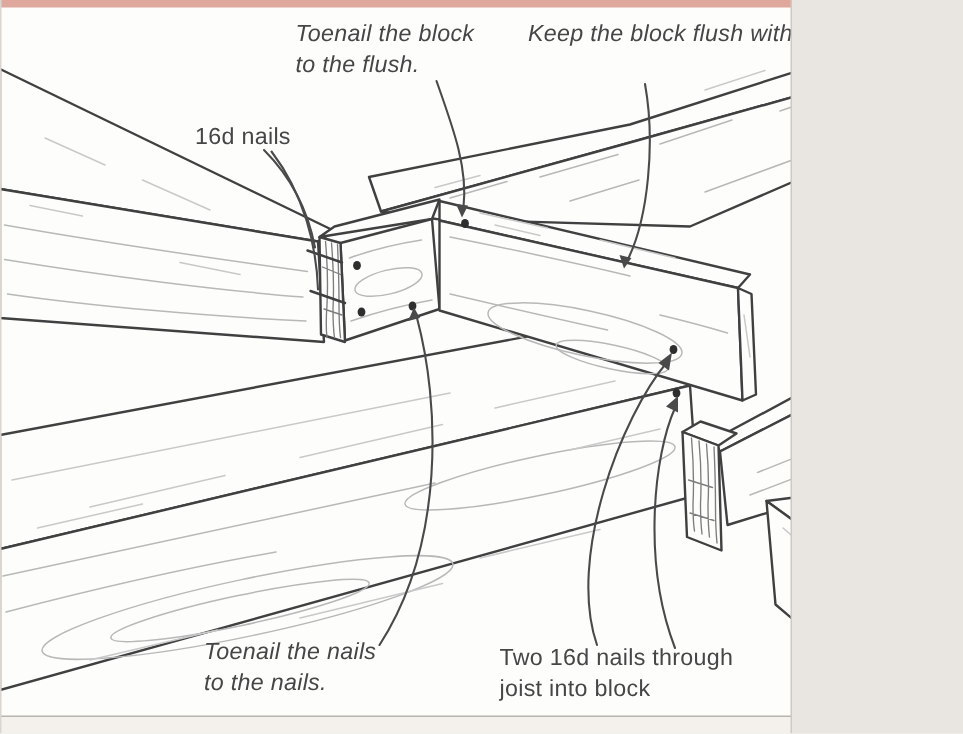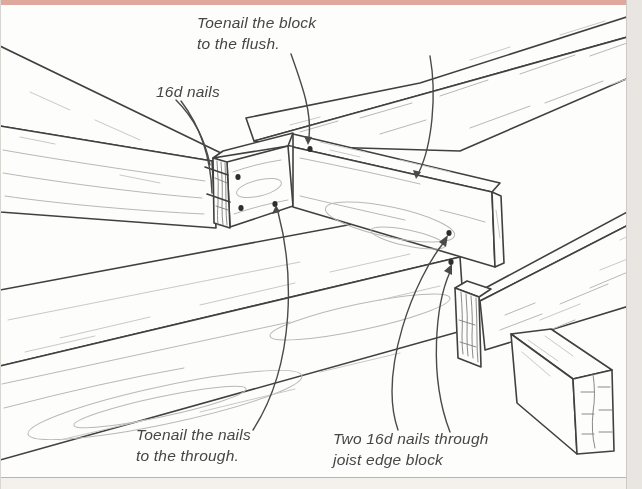--- a/index.html
+++ b/index.html
@@ -1,16 +1,16 @@
 <!DOCTYPE html>
 <html><head>
 <meta charset="utf-8">
 <style>
   html,body{margin:0;padding:0;background:#e9e5e0;}
-  .stage{position:relative;width:627px;height:489px;background:#fdfdfb;overflow:hidden;
+  .stage{position:relative;width:528px;height:489px;background:#fdfdfb;overflow:hidden;
          font-family:"Liberation Sans",sans-serif;}
   .topbar{position:absolute;left:0;top:0;width:642px;height:5px;}
   .frame{position:absolute;inset:0;border-left:1px solid #d9d5d0;border-right:1px solid #cdc9c4;pointer-events:none;}
   .botline{position:absolute;left:0;top:477px;width:642px;height:1px;background:#b8b4ae;}
   .botpad{position:absolute;left:0;top:478px;width:642px;height:11px;background:#f4f1ec;}
   svg{position:absolute;left:0;top:0;}
   .lbl{position:absolute;font-size:15.5px;line-height:1.36;color:#464646;white-space:nowrap;letter-spacing:.2px;}
   .lbl.it{font-style:italic;}
   .edge{fill:none;stroke:#404040;stroke-width:1.6;stroke-linejoin:round;stroke-linecap:round;}
   .face{fill:#fdfdfb;stroke:#404040;stroke-width:1.6;stroke-linejoin:round;}
@@ -139,33 +139,34 @@
       <polygon class="ah" points="452,264 444,271 452,275"></polygon>
     </g>
   </svg>
 
   <div class="lbl it" style="left:197px;top:12px;">
     <div>Toenail the block</div>
     <div>to the flush.</div>
   </div>
 
   <div class="lbl it" style="left:352px;top:12px;">
+    <div>Keep the block flush with</div>
   </div>
 
-  <div class="lbl" style="left:156px;top:81px;font-style:italic;">
+  <div class="lbl" style="left:130px;top:81px;">
     <div>16d nails</div>
   </div>
 
   <div class="lbl it" style="left:136px;top:424px;">
     <div>Toenail the nails</div>
-    <div>to the through.</div>
+    <div>to the nails.</div>
   </div>
 
-  <div class="lbl" style="left:333px;top:428px;font-style:italic;">
+  <div class="lbl" style="left:333px;top:428px;">
     <div>Two 16d nails through</div>
-    <div>joist edge block</div>
+    <div>joist into block</div>
   </div>
 
   <div class="topbar" style="background: rgb(223, 168, 156);"></div>
   <div class="botline"></div>
   <div class="botpad"></div>
   <div class="frame"></div>
 </div>
 
 </body></html>

